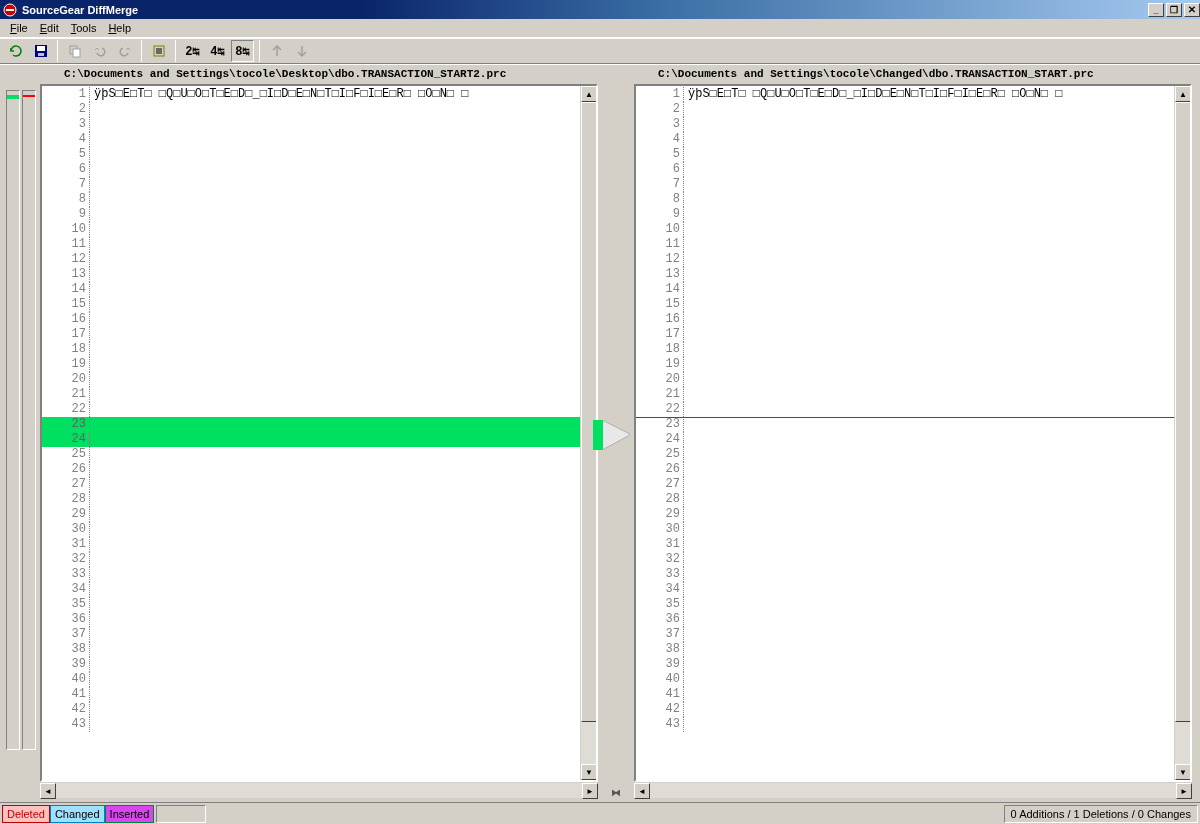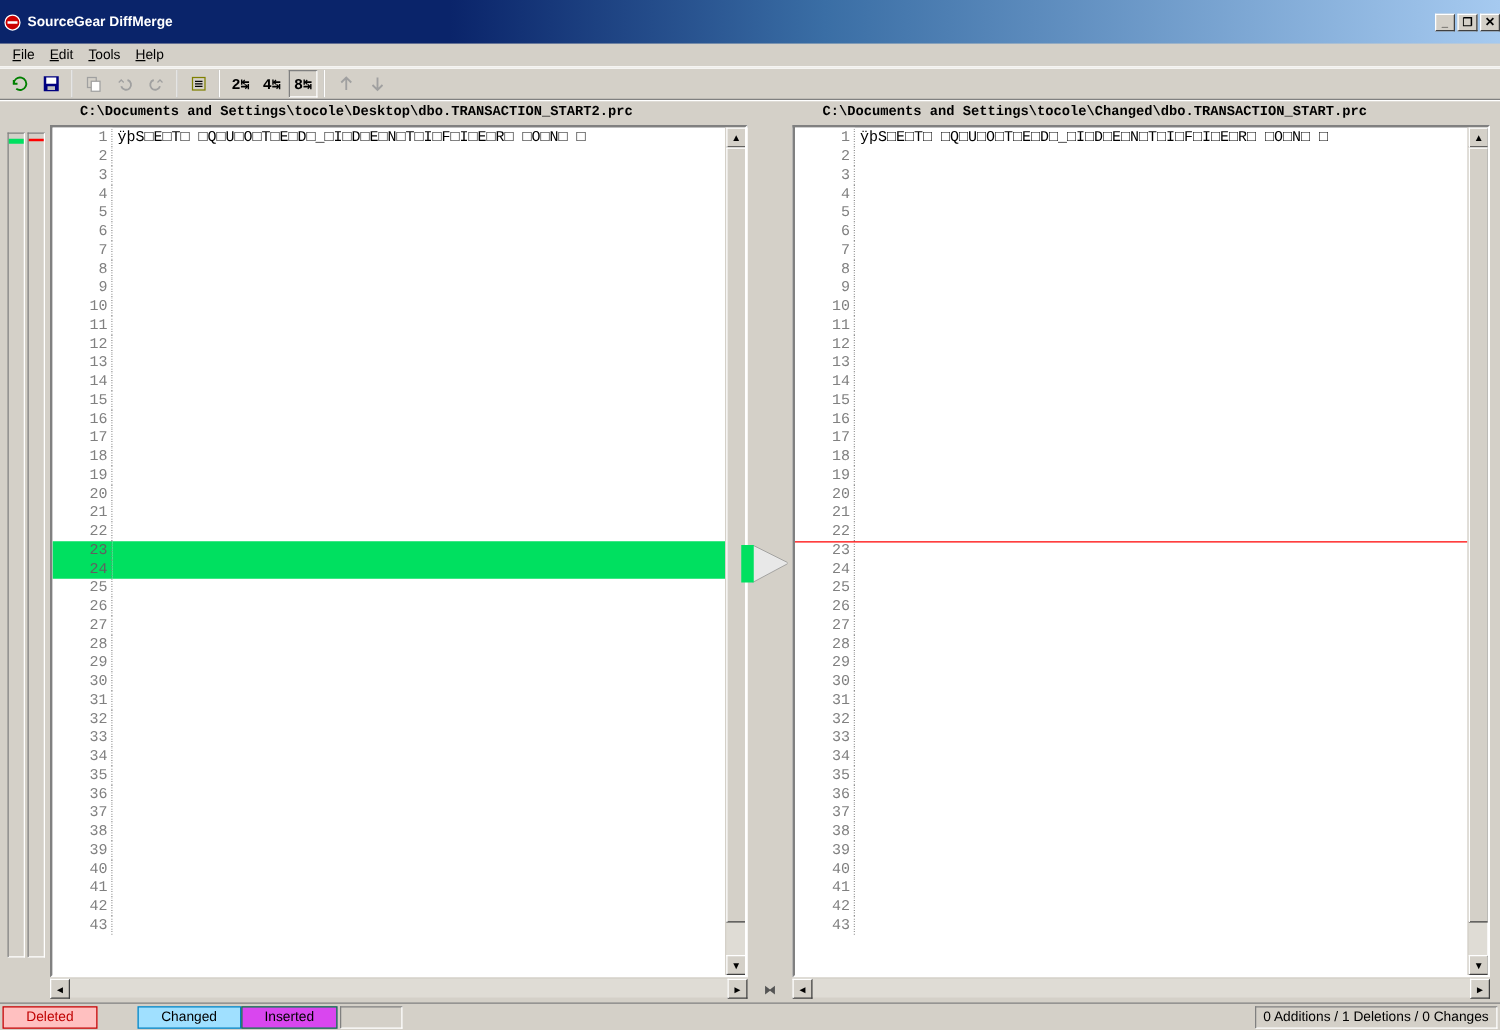--- a/index.html
+++ b/index.html
@@ -1,20 +1,20 @@
 <!DOCTYPE html>
 <html><head>
 <meta charset="utf-8">
 <style>
 * { box-sizing: border-box; margin: 0; padding: 0; }
 html, body { width: 1200px; height: 824px; overflow: hidden; font-family: Tahoma, sans-serif; font-size: 11px; }
 body { background: #d4d0c8; display: flex; flex-direction: column; }
 
 .titlebar {
-  height: 35px;
+  height: 19px;
   background: linear-gradient(to right, #0a246a 0%, #0a246a 30%, #3a6ea5 55%, #a6caf0 100%);
   color: #fff; display: flex; align-items: center; padding-left: 2px;
 }
 .titlebar .icon { width: 16px; height: 16px; display:flex; align-items:center; justify-content:center; }
 .titlebar .title { font-weight: bold; margin-left: 4px; flex:1; }
 .titlebar .winbtns { display:flex; }
 .winbtn { width: 16px; height: 14px; background:#d4d0c8; border:1px solid #fff; border-right-color:#404040; border-bottom-color:#404040; margin-left:2px; display:flex; align-items:center; justify-content:center; color:#000; font-weight:bold; font-family:Arial; font-size:9px; }
 .winbtn.xbtn { font-size:10px; }
 
 .menubar { height: 19px; display:flex; align-items:center; padding: 0 4px; background:#d4d0c8; border-bottom:1px solid #fff; }
@@ -59,23 +59,23 @@
 .center-strip { width:28px; display:flex; flex-direction:column; align-items:center; }
 .center-top-pad { height:22px; }
 .connector-area { flex:1; position:relative; width:100%; }
 .connector { position:absolute; left:0; right:0; }
 .conn-svg { width:28px; height:30px; }
 .conn-handle { width:10px; height:30px; background:#00e060; position:absolute; left:-9px; top:0; }
 .splitter-icon { position:absolute; bottom:0; left:50%; transform:translateX(-50%); font-size:10px; color:#555; }
 
 .statusbar { height:22px; border-top:1px solid #808080; background:#d4d0c8; display:flex; align-items:center; padding:2px; gap:0; }
 .statusbar:before { content:""; position:absolute; }
-.legend { height:18px; border:1px solid #808080; border-right-color:#fff; border-bottom-color:#fff; display:flex; align-items:center; padding:0 18px; font-size:11px; color:#000; }
+.legend { height:18px; border:1px solid #808080; border-right-color:#fff; border-bottom-color:#fff; display:flex; align-items:center; padding:0 4px; font-size:11px; color:#000; }
 .legend.del { background:#ffc0c0; color:#c00000; border:1px solid #c00000; }
-.legend.chg { background:#a0e0ff; color:#000; border:1px solid #0080c0;margin-left:32px; }
+.legend.chg { background:#a0e0ff; color:#000; border:1px solid #0080c0; }
 .legend.ins { background:#d946ef; color:#000; border:1px solid #008040; }
 .status-spacer { flex:1; }
 .status-right { height:18px; border:1px solid #808080; border-right-color:#fff; border-bottom-color:#fff; padding:4px 6px; display:flex; align-items:center; }
 .empty-cell { width:50px; height:18px; border:1px solid #808080; border-right-color:#fff; border-bottom-color:#fff; margin-left:2px; }
 
 svg.icon-svg { width:16px; height:16px; }
 </style>
 </head>
 <body>
 

